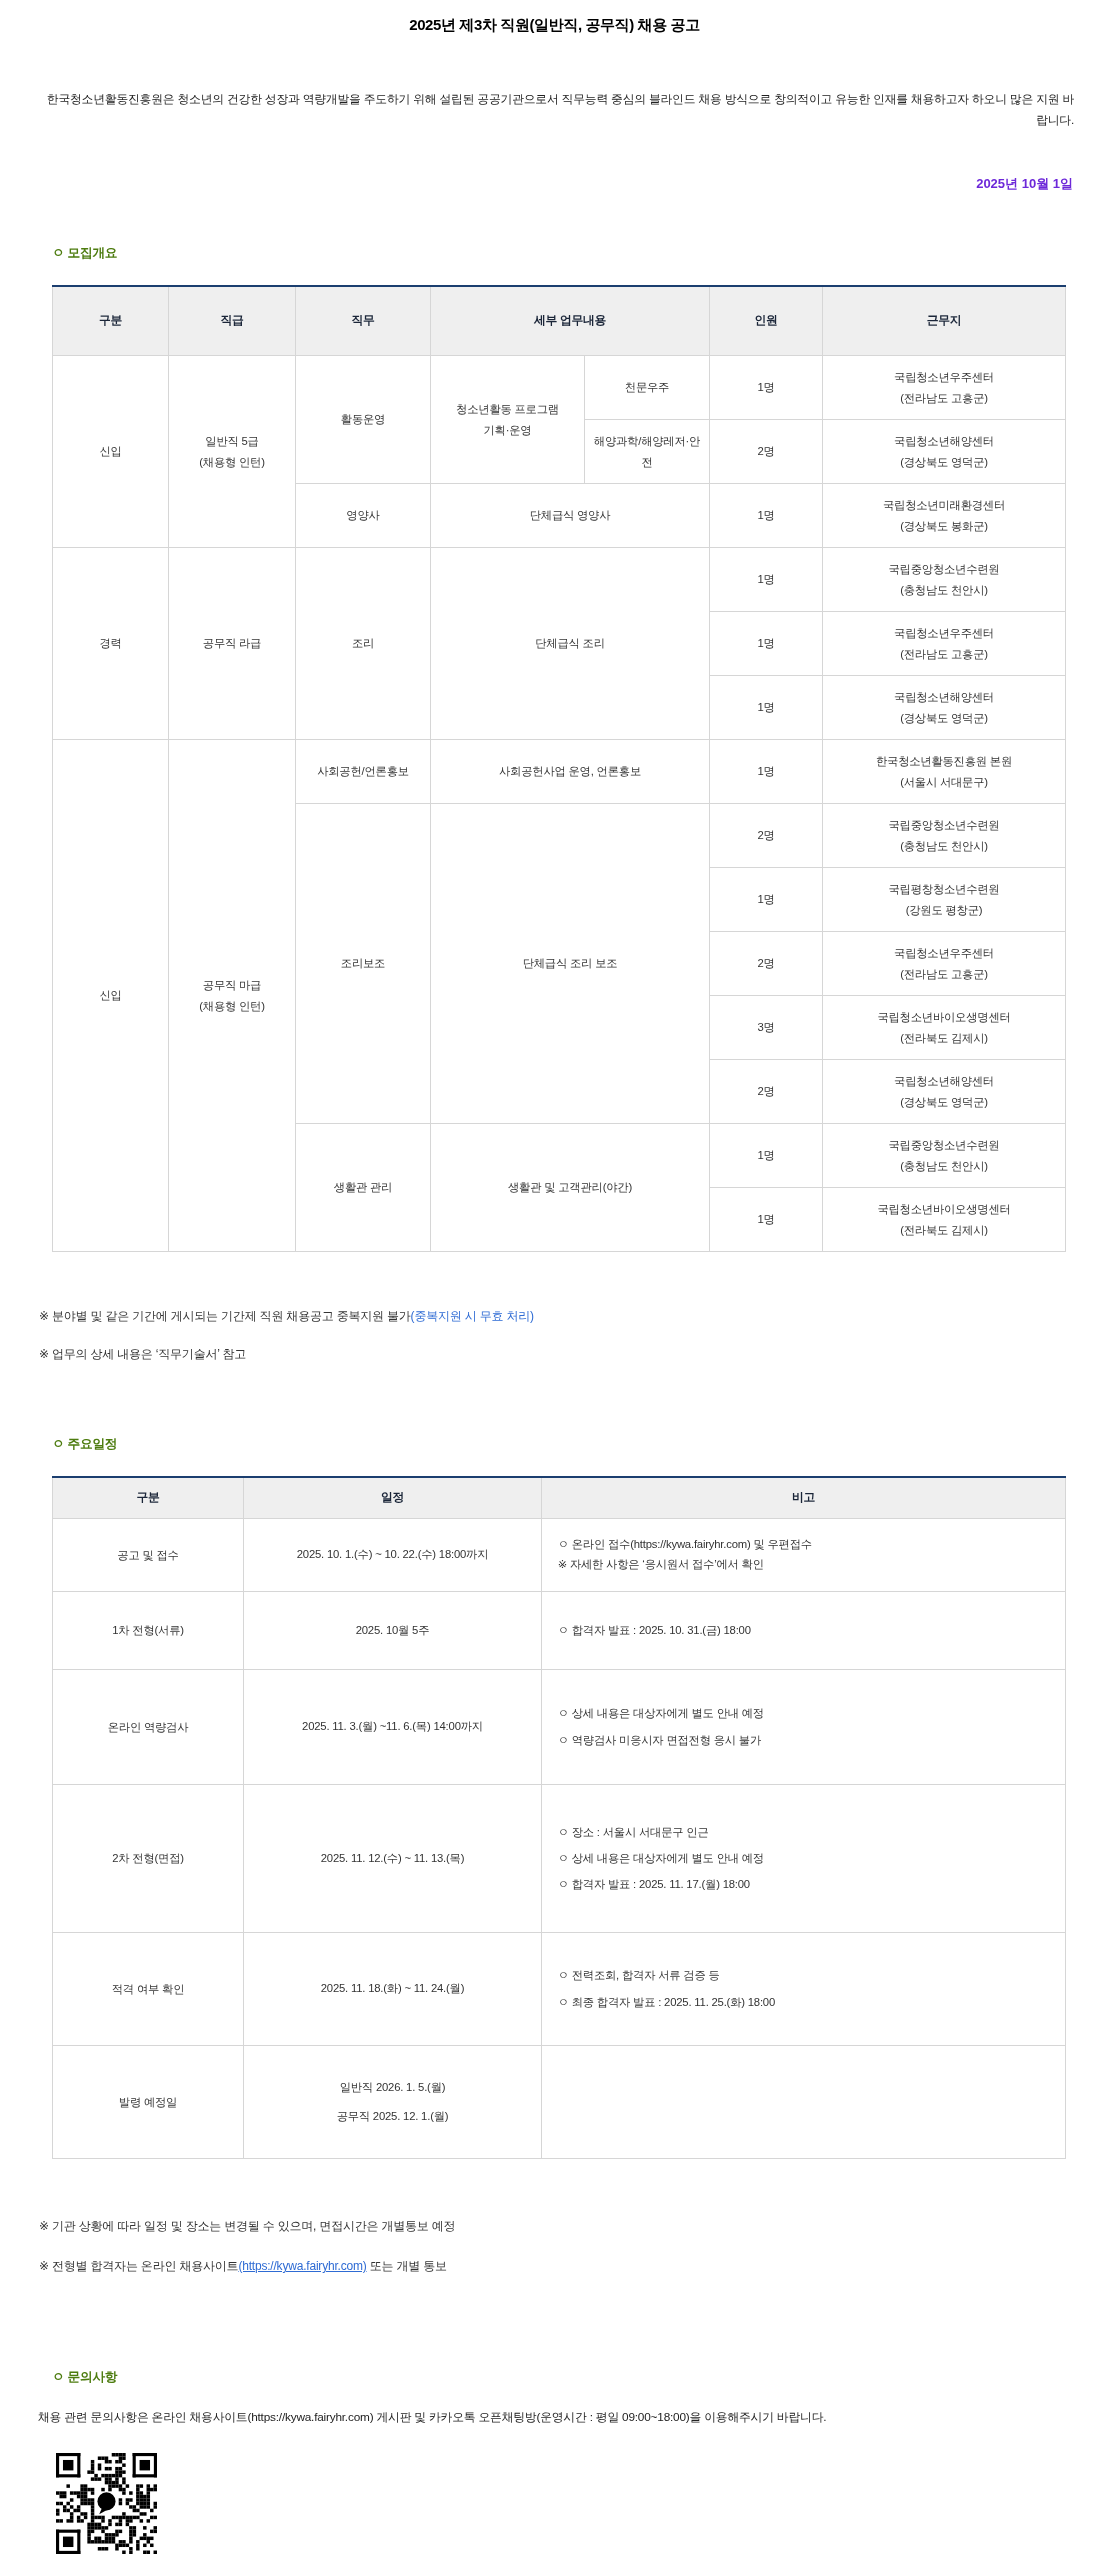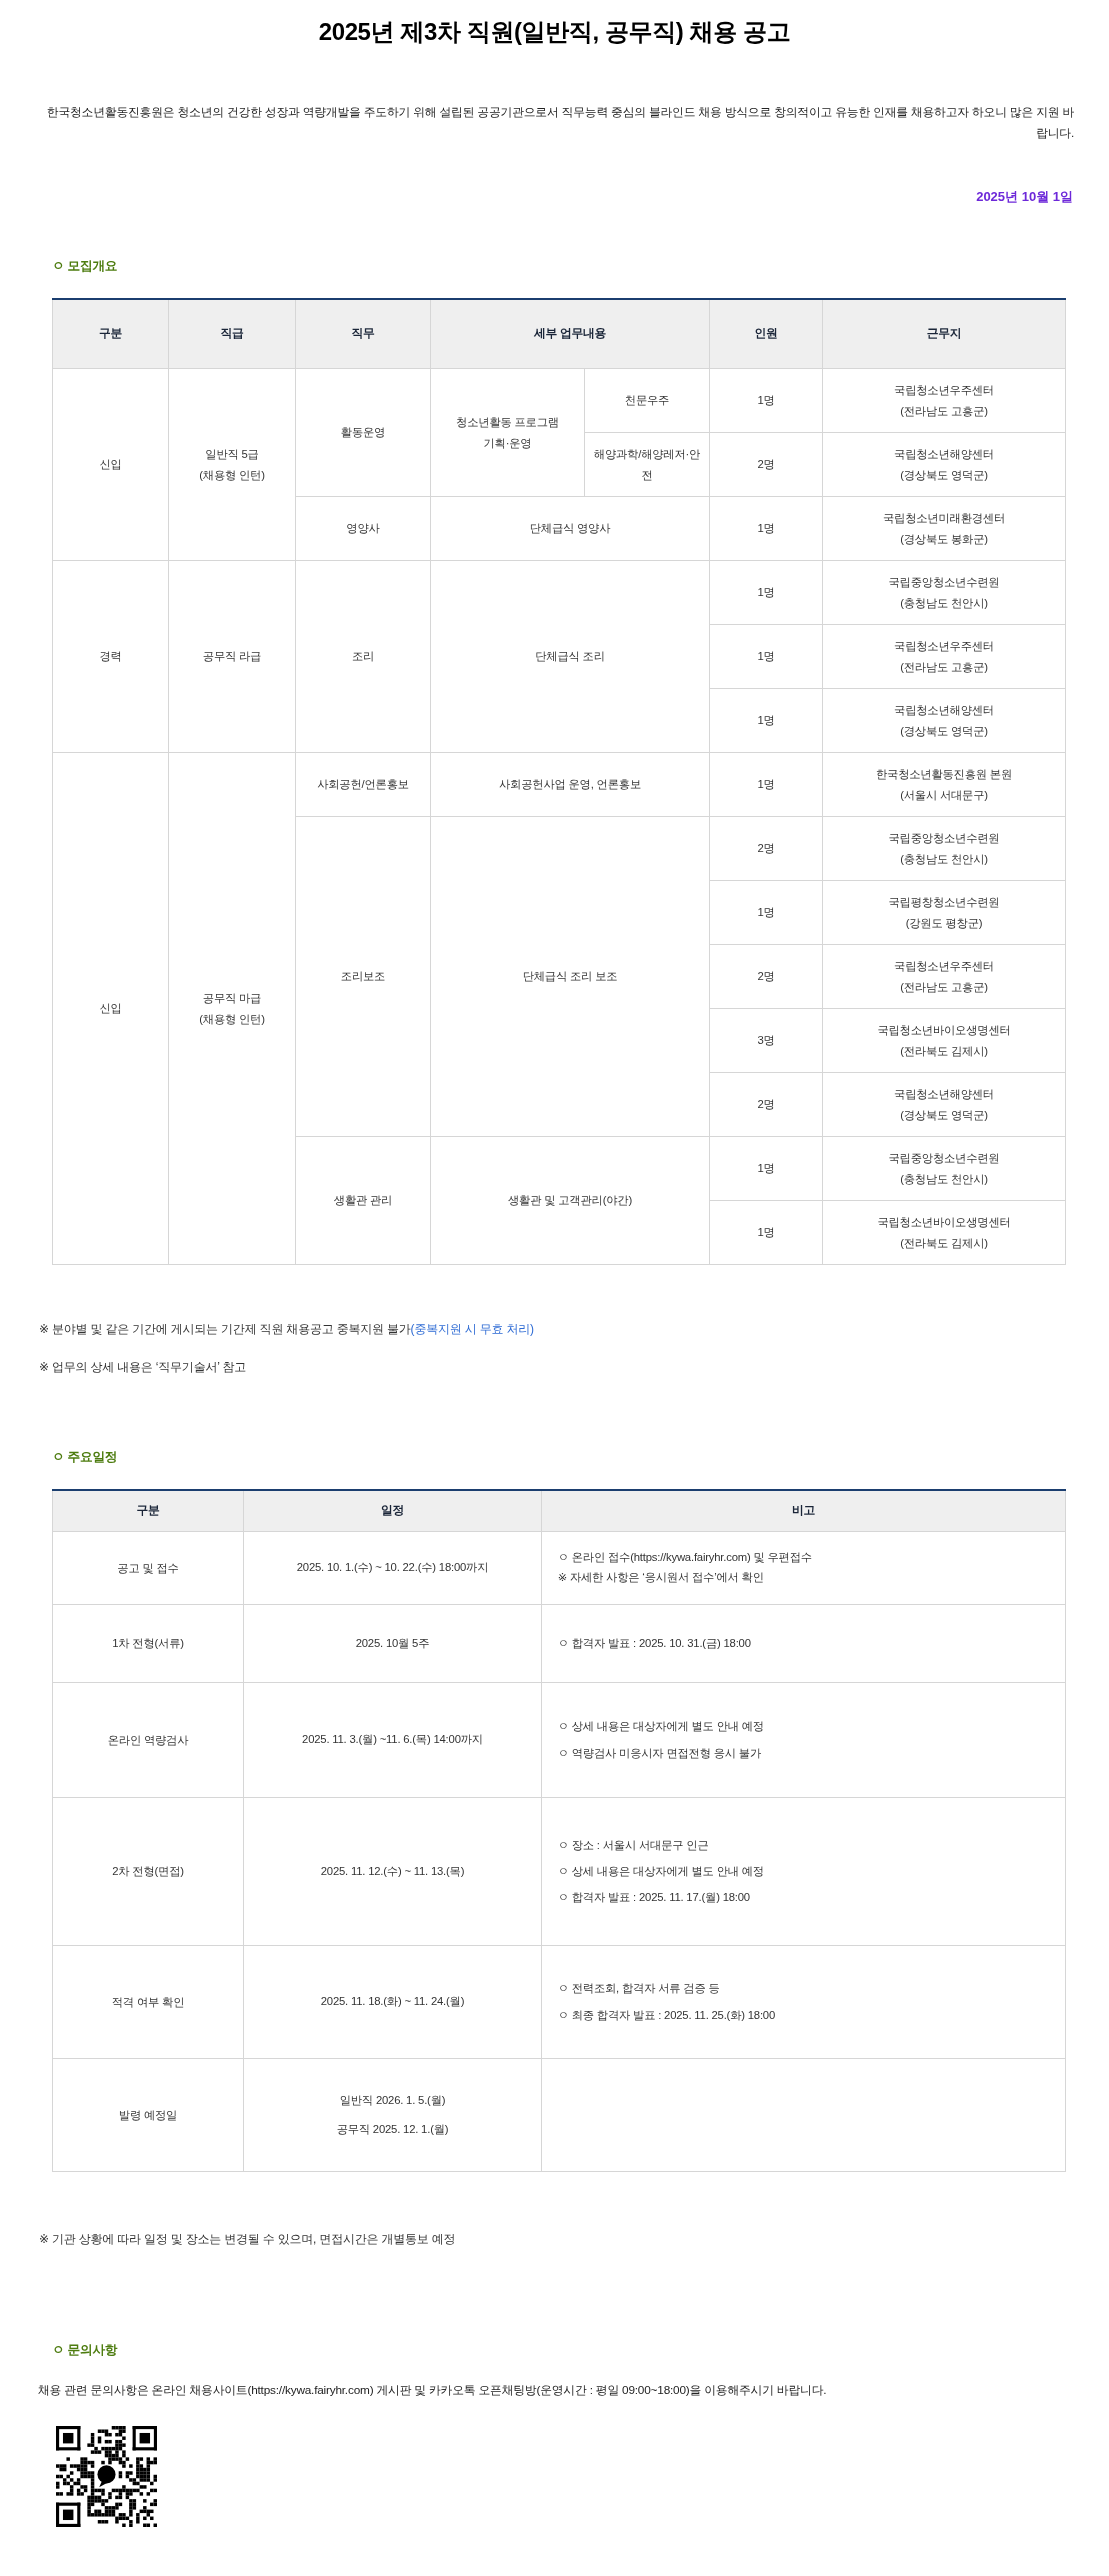--- a/index.html
+++ b/index.html
@@ -2,21 +2,21 @@
 <html style="font-size:14px"><head>
 <meta charset="utf-8">
 <style>
   html,body{margin:0;padding:0;background:#ffffff;}
   body{
     width:1109px;height:2576px;position:relative;
     font-family:"Liberation Sans","DejaVu Sans",sans-serif;
     color:#333;-webkit-font-smoothing:antialiased;
   }
   .doc-title{
-    padding-top:15.7px;text-align:center;font-size:24px;font-weight:bold;color:#000;
+    padding-top:15.7px;text-align:center;font-size:15px;font-weight:bold;color:#000;
     letter-spacing:-0.4px;
   }
   .intro{
     margin:54px 35px 0 38px;font-size:11.8px;line-height:1.8;color:#222;
     letter-spacing:-0.2px;text-indent:4.4px;text-align:right;
   }
   .sig-block{margin-top:44px;margin-right:36px;text-align:right;font-weight:bold;color:#6d28d9;}
   .sig-block .date-line{font-size:13px;}
   .sig-block .signer-line{font-size:13px;margin-top:18.3px;}
   .section-heading{
@@ -359,20 +359,21 @@
           <div class="ln">일반직 2026. 1. 5.(월)</div>
           <div class="ln">공무직 2025. 12. 1.(월)</div>
         </td>
         <td class="remark"></td>
       </tr>
     </tbody>
 </table>
 
 <div class="note-block notes-schedule">
   <div class="note-line">※ 기관 상황에 따라 일정 및 장소는 변경될 수 있으며, 면접시간은 개별통보 예정</div>
+  <div class="note-line"><span>※ 전형별 합격자는 온라인 채용사이트</span><a class="blue-link">(https://kywa.fairyhr.com)</a><span> 또는 개별 통보</span></div>
 </div>
 
 <div class="section-heading inquiry-heading">ㅇ 문의사항</div>
 
 <div class="inquiry-body">채용 관련 문의사항은 온라인 채용사이트(https://kywa.fairyhr.com) 게시판 및 카카오톡 오픈채팅방(운영시간 : 평일 09:00~18:00)을 이용해주시기 바랍니다.</div>
 
 <div class="qr-wrap">
   <svg id="qr-svg" class="qr-box" viewBox="0 0 29 29">
       <rect x="0" y="0" width="7" height="0.9" fill="#000"></rect>
       <rect x="0" y="6.1" width="7" height="0.9" fill="#000"></rect>

